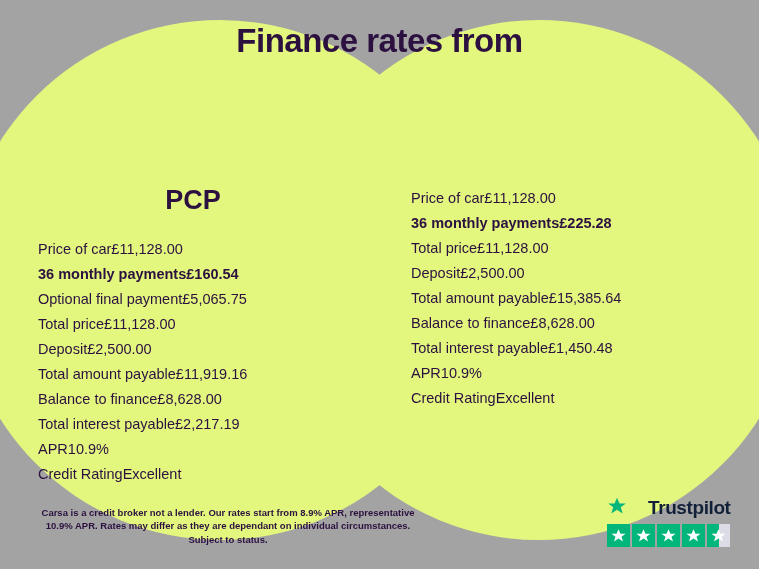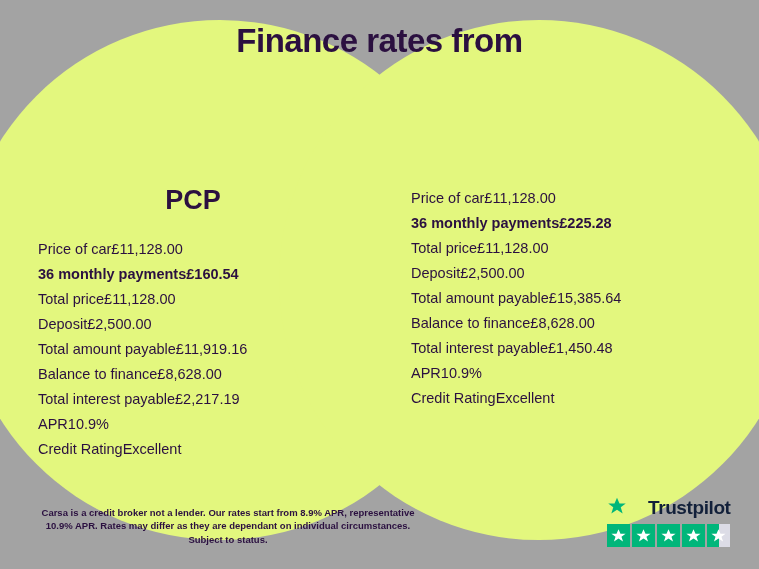--- a/index.html
+++ b/index.html
@@ -176,20 +176,24 @@
         <div class="rows">
           <div class="row">
             <span class="row-label">Price of car</span>
             <span class="row-value">£11,128.00</span>
           </div>
           <div class="row bold">
             <span class="row-label">36 monthly payments</span>
             <span class="row-value">£160.54</span>
           </div>
           <div class="row">
+            <span class="row-label">Optional final payment</span>
+            <span class="row-value">£5,065.75</span>
+          </div>
+          <div class="row">
             <span class="row-label">Total price</span>
             <span class="row-value">£11,128.00</span>
           </div>
           <div class="row">
             <span class="row-label">Deposit</span>
             <span class="row-value">£2,500.00</span>
           </div>
           <div class="row">
             <span class="row-label">Total amount payable</span>
             <span class="row-value">£11,919.16</span>

